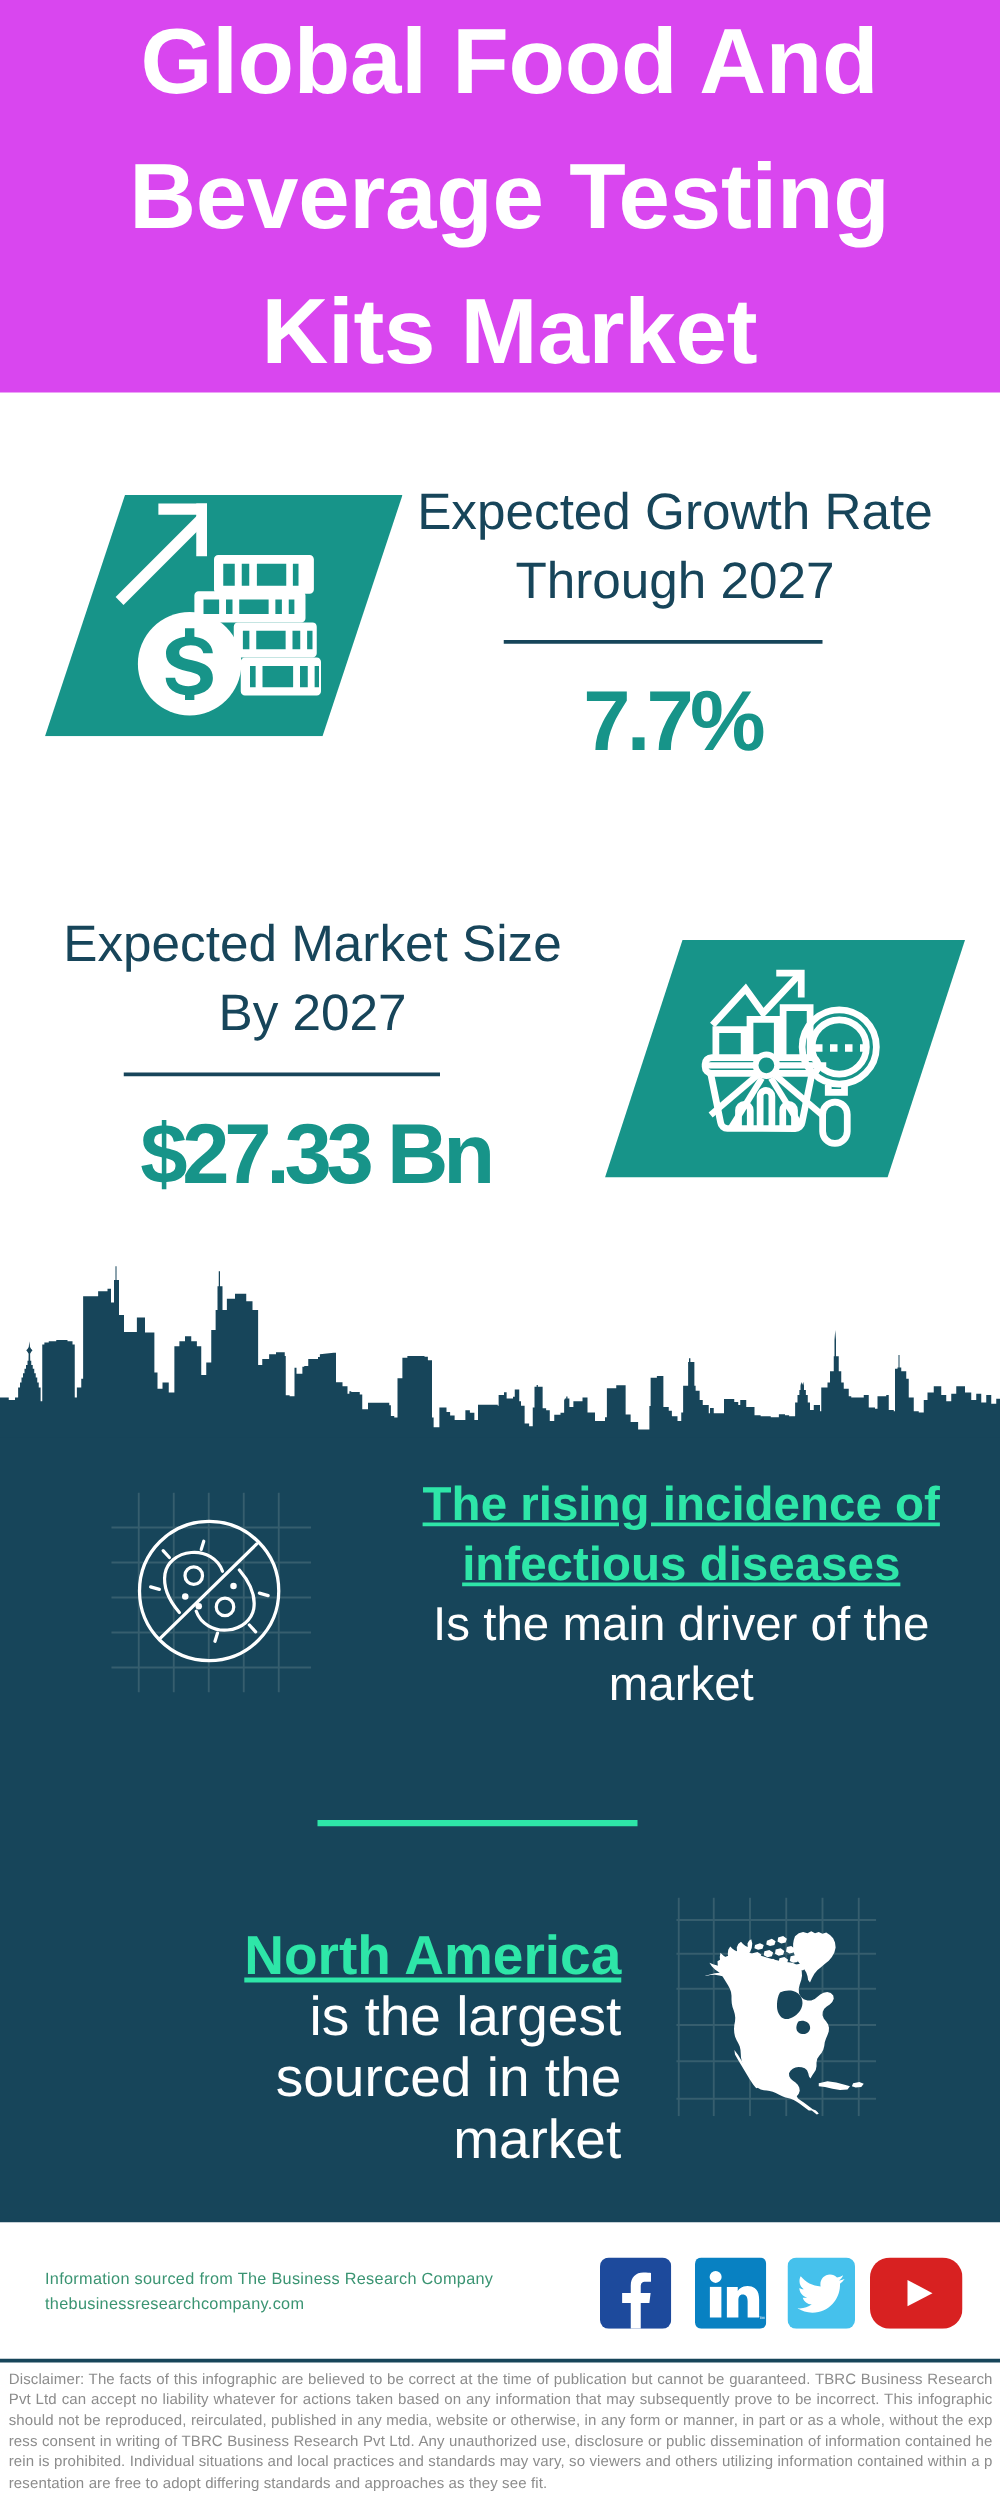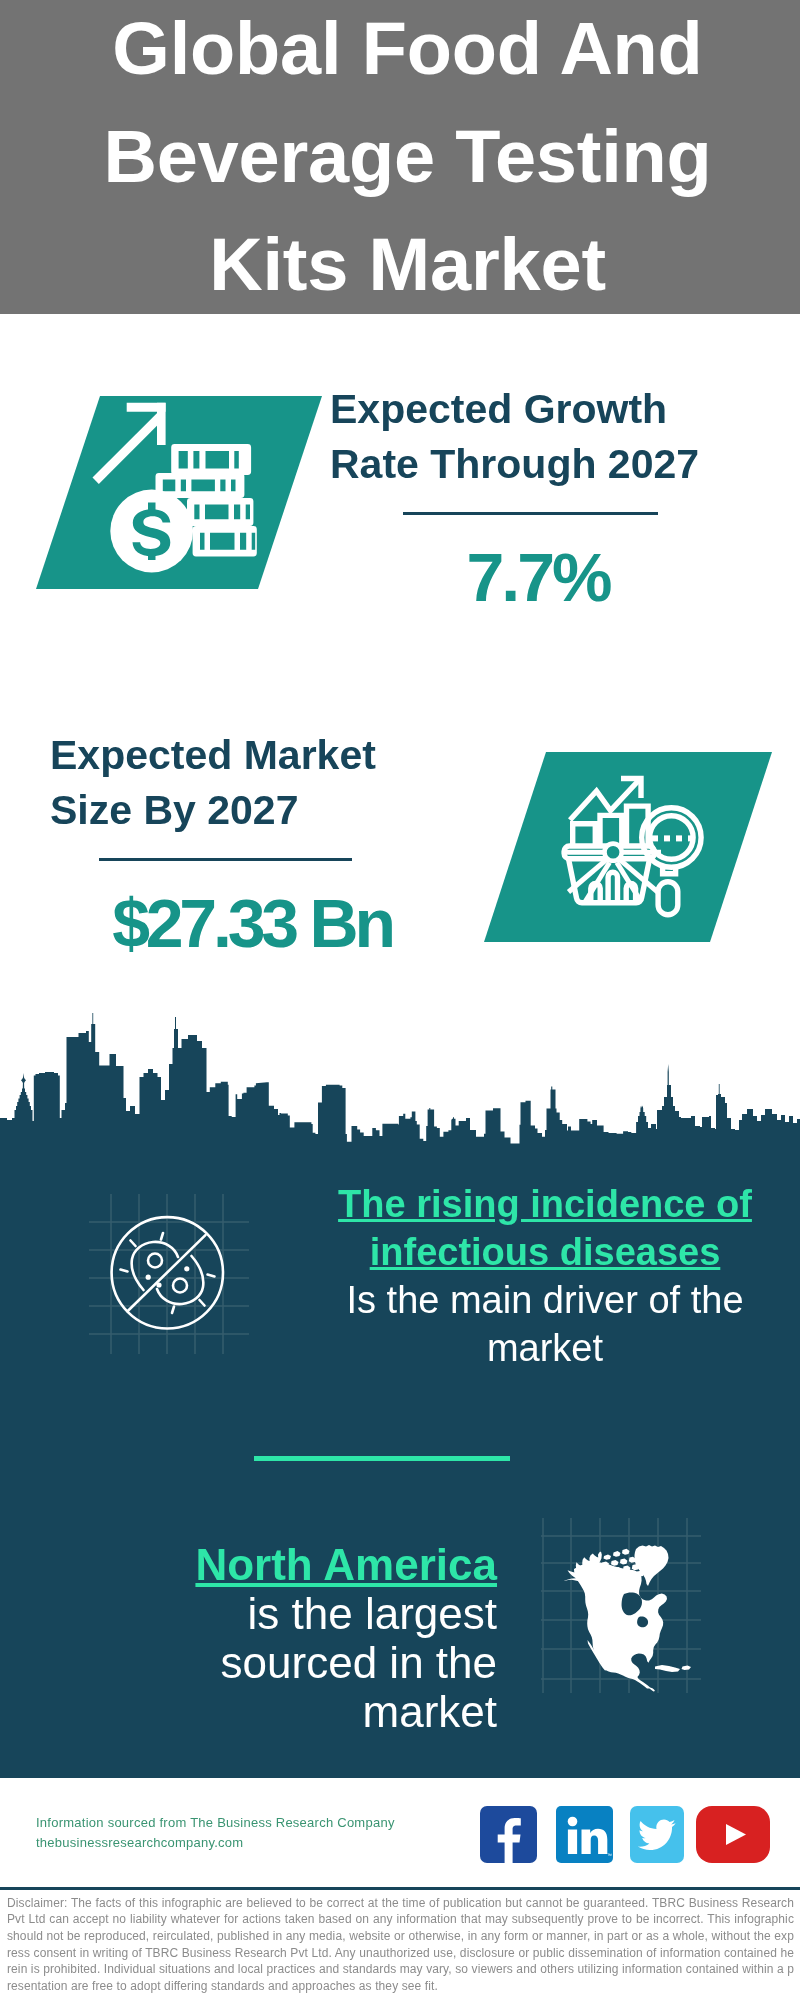--- a/index.html
+++ b/index.html
@@ -7,32 +7,33 @@
   body {
     width:800px; height:2000px; position:relative; overflow:hidden;
     background:#ffffff;
     font-family:"Liberation Sans", sans-serif;
   }
   .page { position:absolute; left:0; top:0; width:800px; height:2000px; }
 
   
   .header {
     position:absolute; left:0; top:0; width:800px; height:314px;
-    background:#737373;
+    background:#d946ef;
   }
   .header-title {
     position:absolute; left:95px; top:-5px; width:625px;
     text-align:center; color:#ffffff;
     font-size:74px; font-weight:bold; line-height:108px;
     letter-spacing:-0.2px;
   }
 
   
   .stat-label {
-    color:#17455a; font-size:41px; font-weight:bold; line-height:55px;
+    color:#17455a; font-size:41px; font-weight:normal; line-height:55px;
+    text-align:center;
   }
   .stat-rule {
     height:3px; background:#17455a; margin:0 auto;
   }
   .stat-value {
     color:#179489; font-size:68px; font-weight:bold; line-height:82px; letter-spacing:-3px;
     text-align:center;
   }
 
   .stat1-icon { position:absolute; left:36px; top:396px; }

